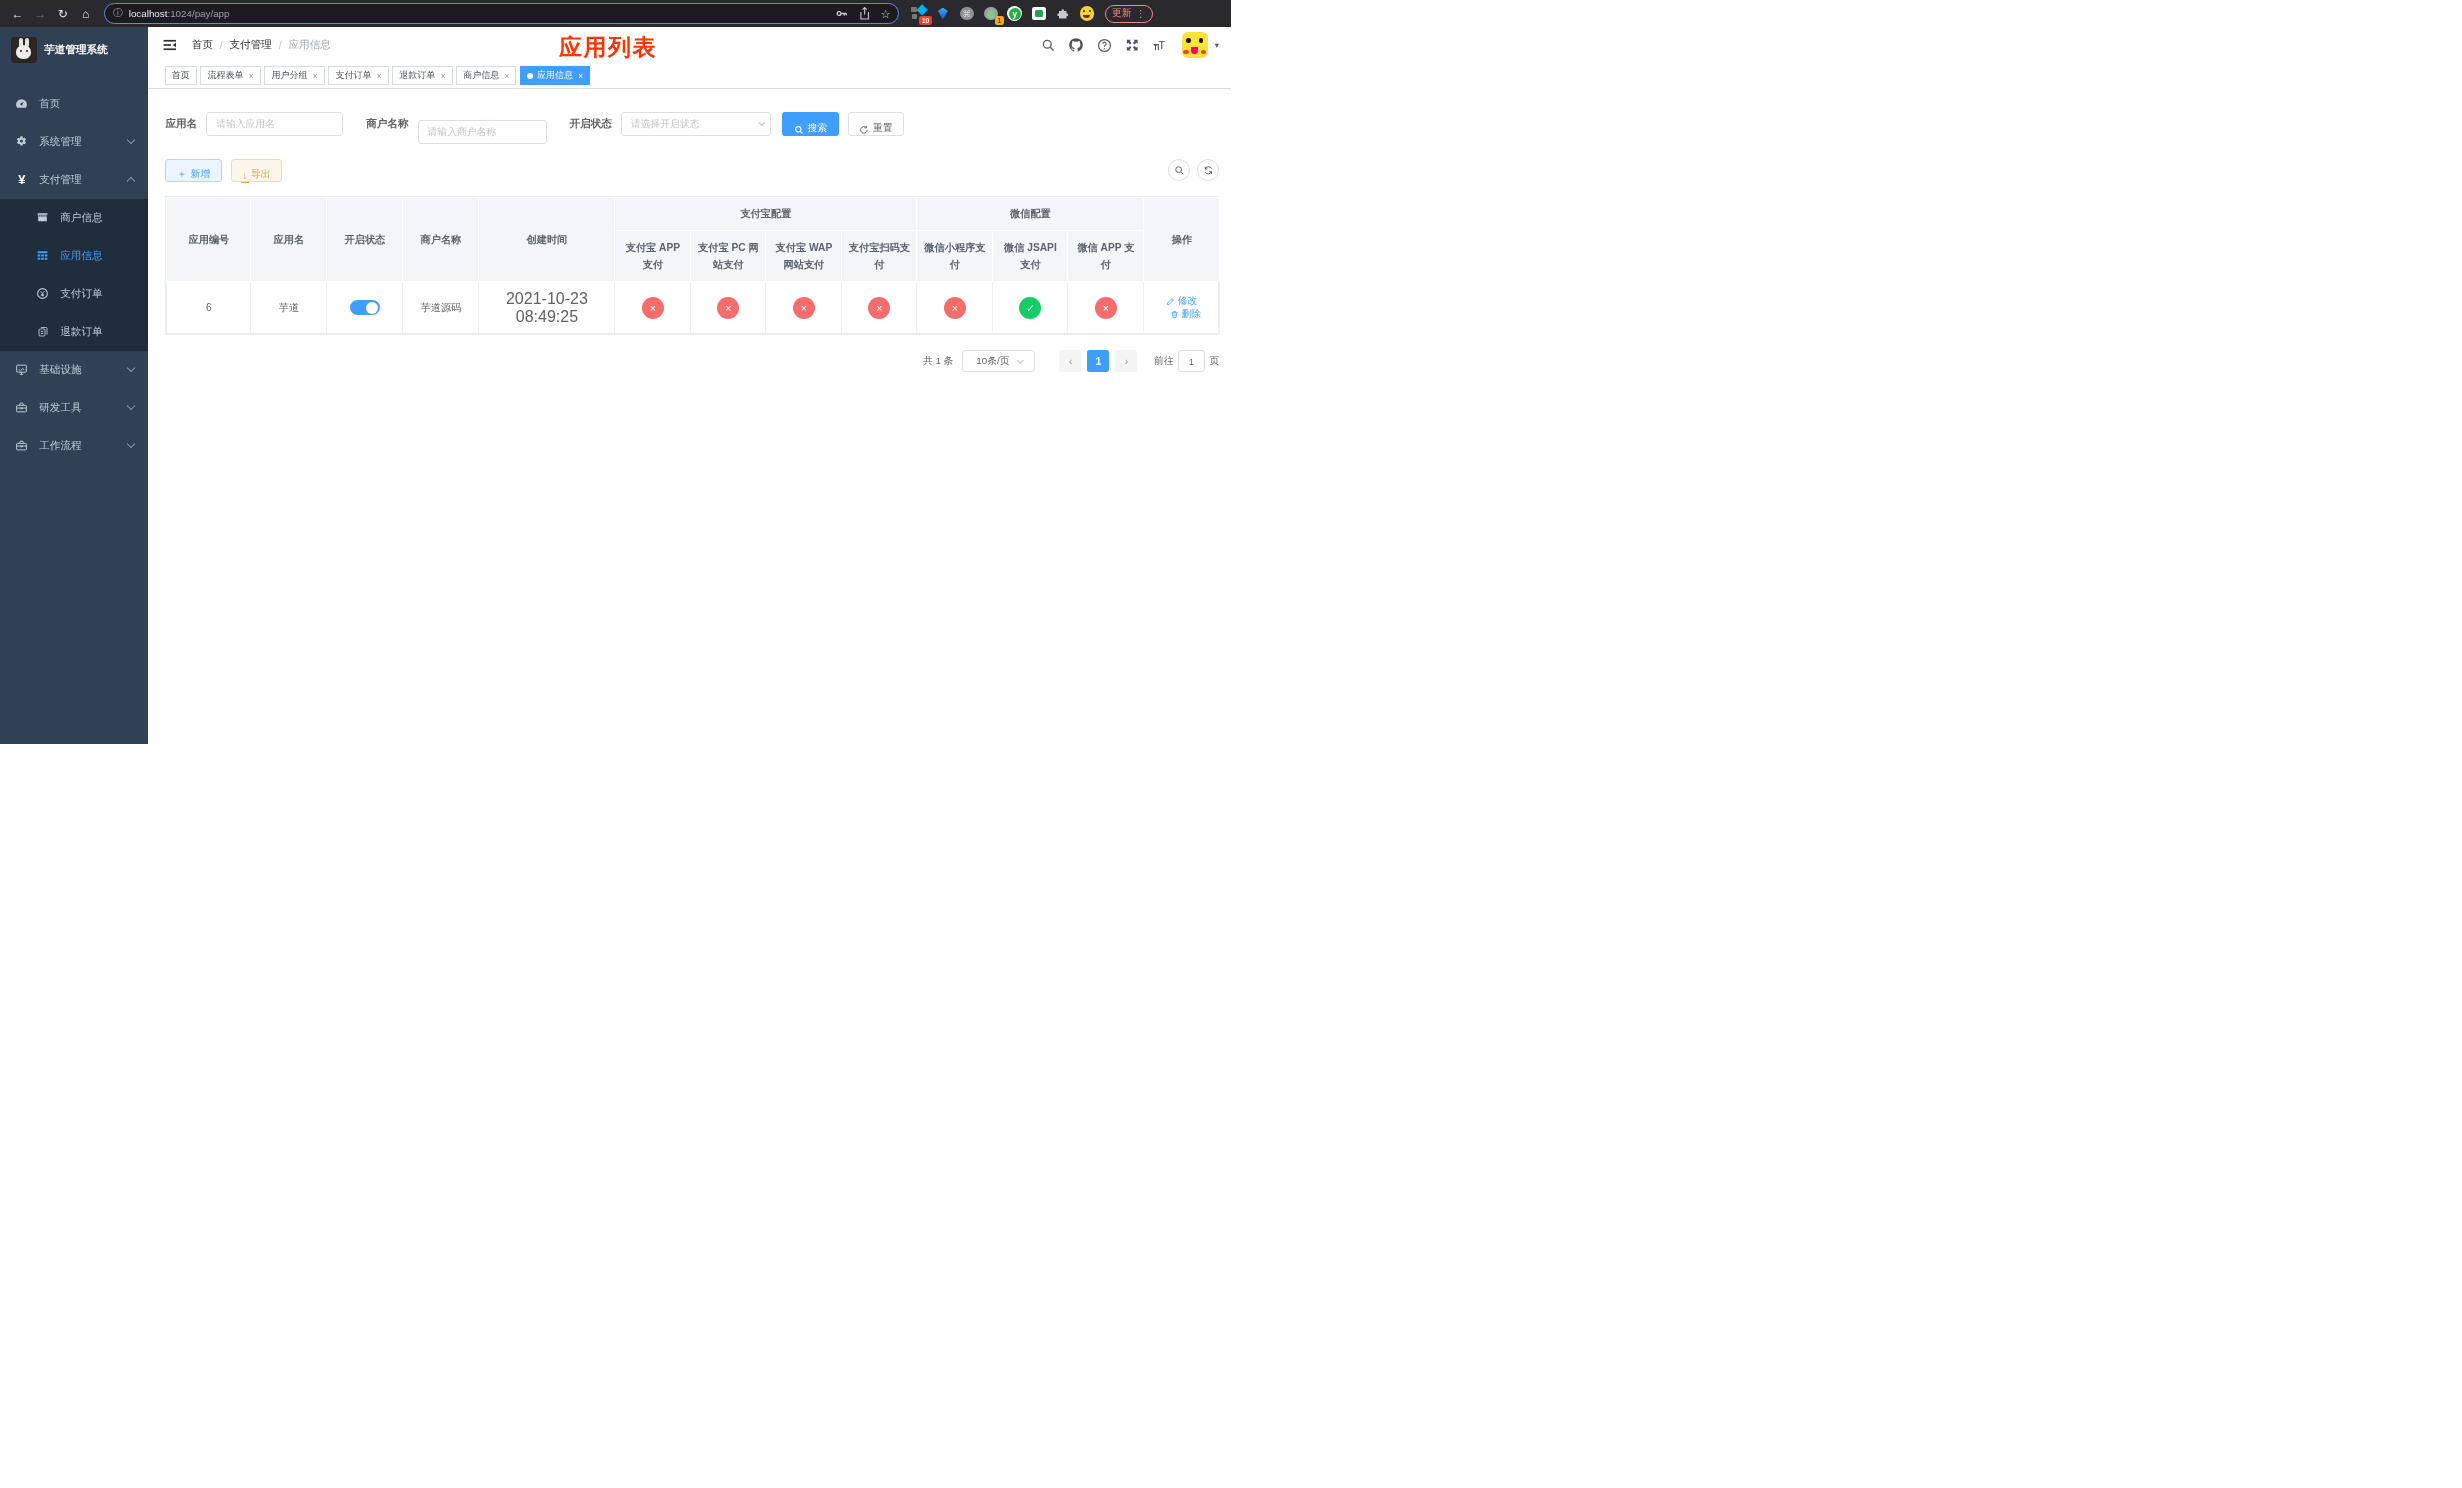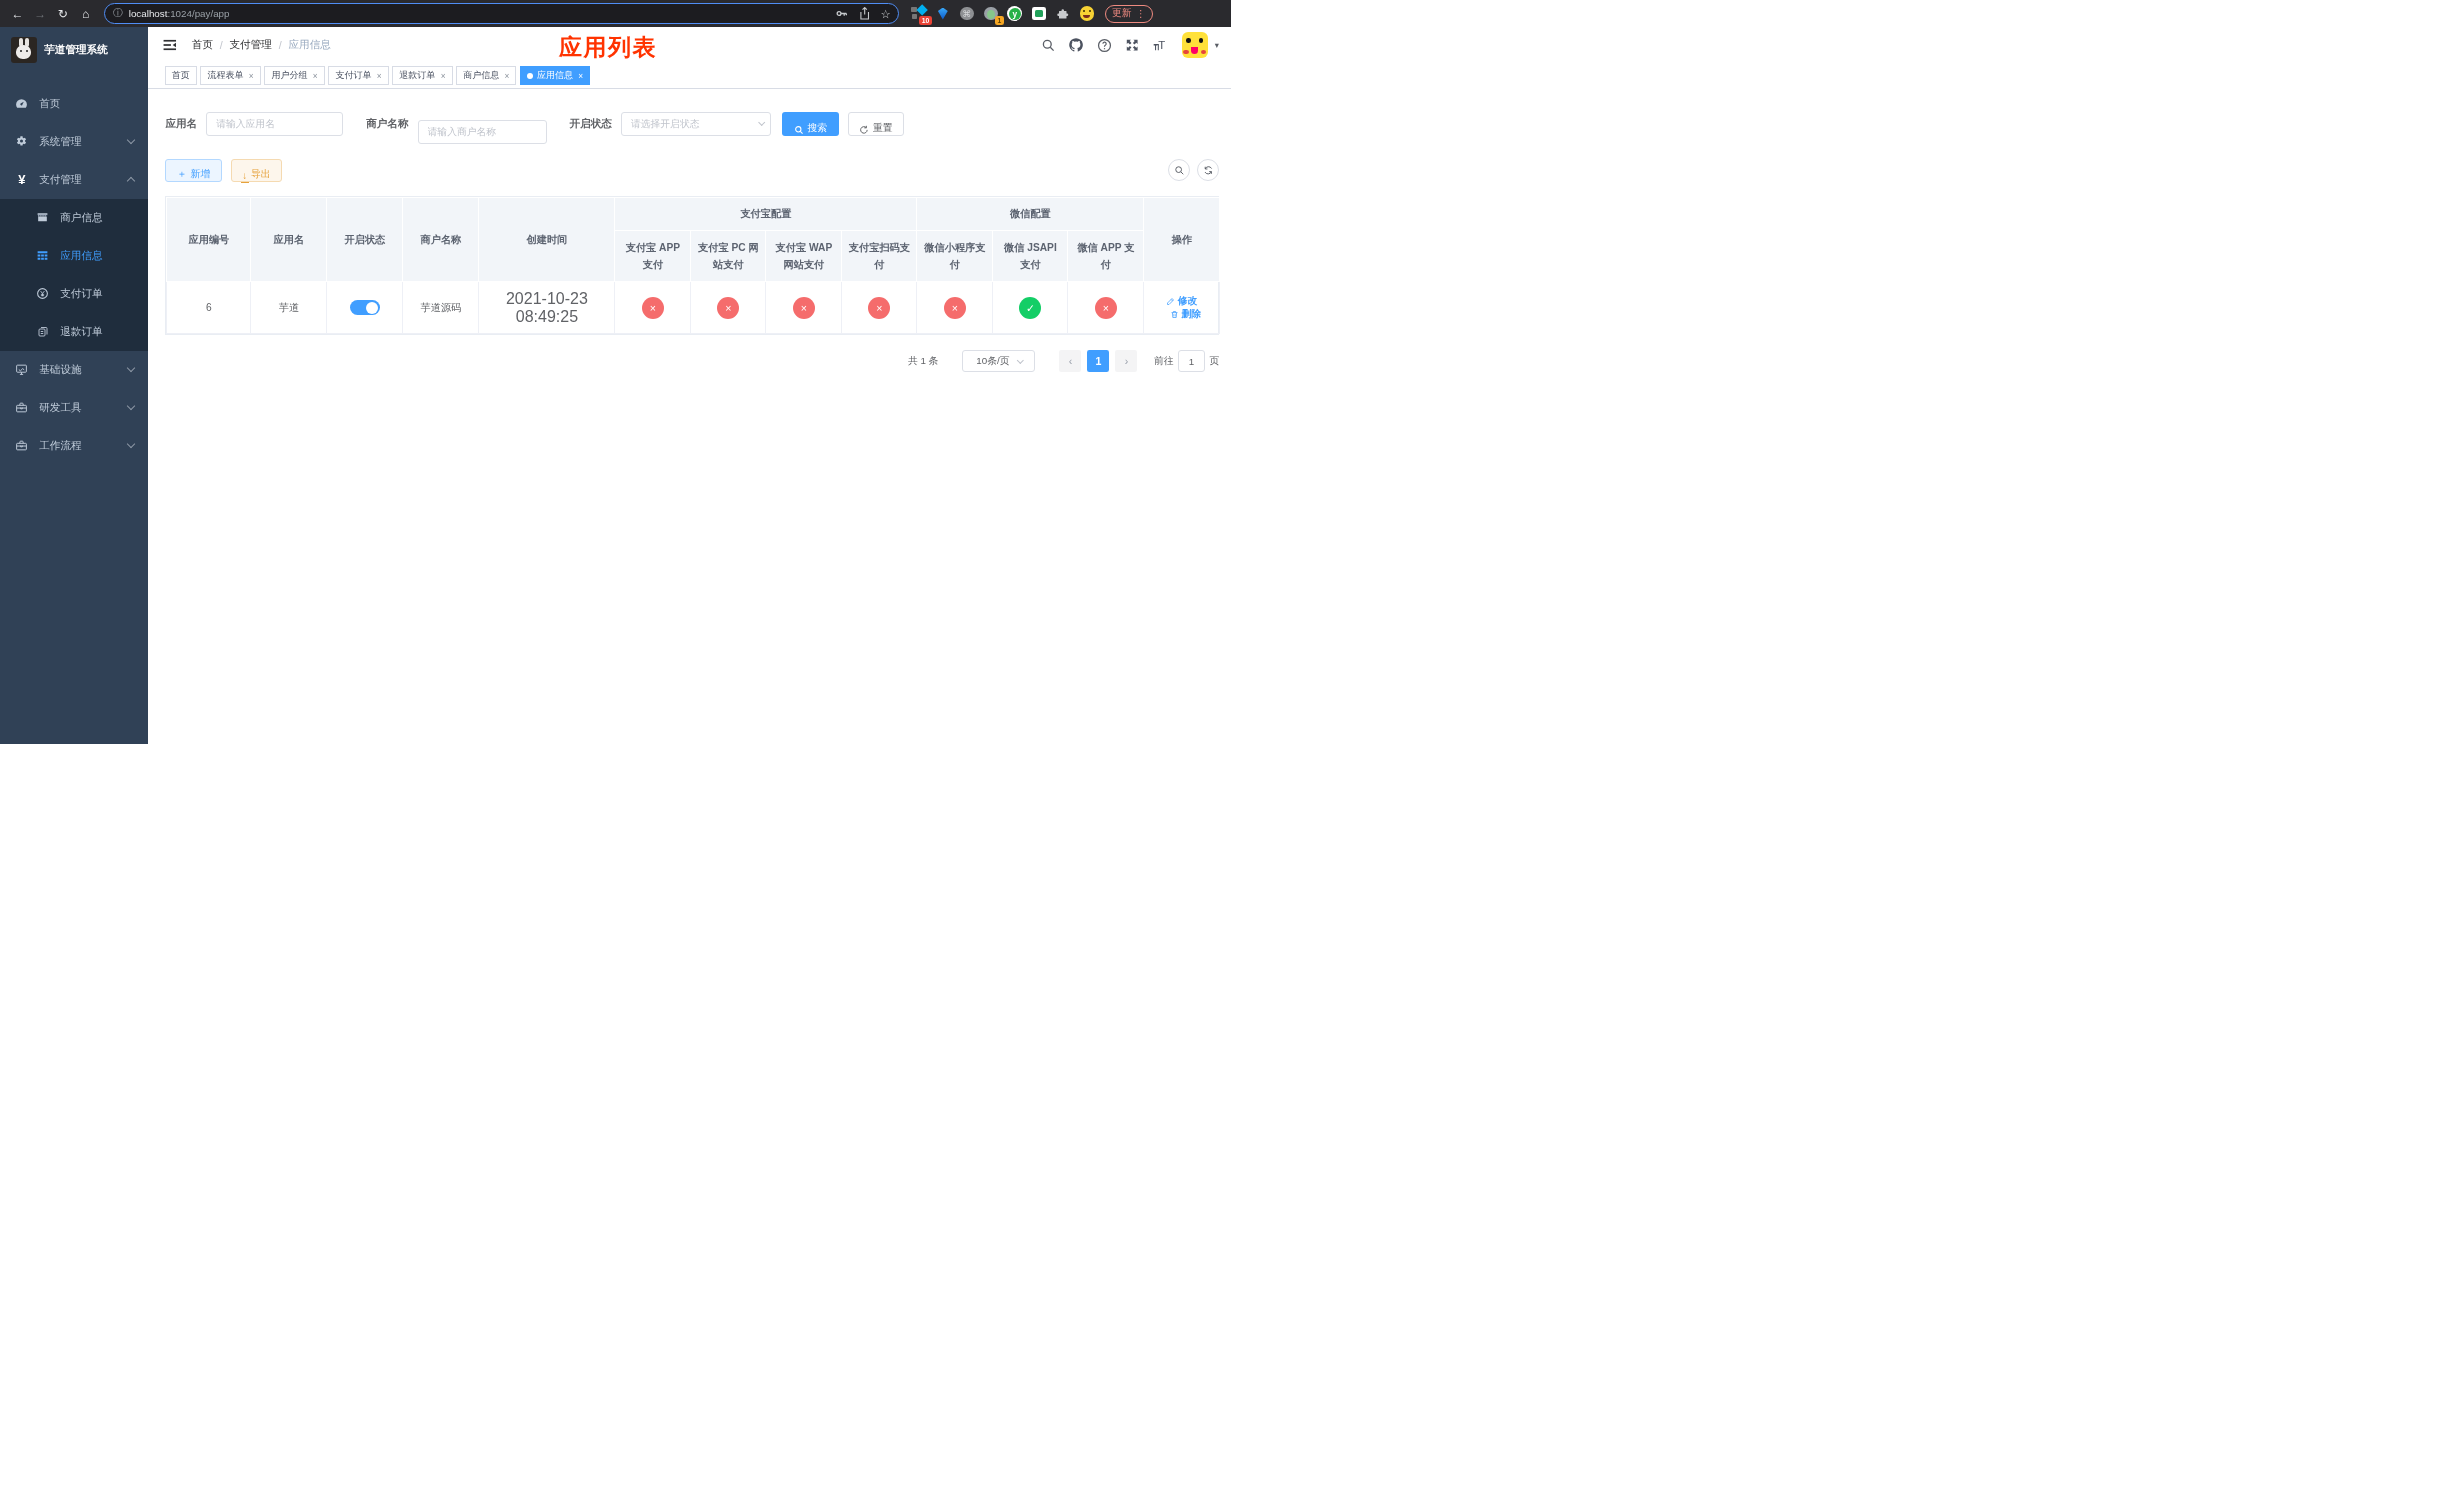--- a/index.html
+++ b/index.html
@@ -106,27 +106,27 @@
   table { border-collapse:collapse; width:100%; table-layout:fixed; font-size:10.2px; color:#606266;}
   th { background:#f2f5f9; border:1.5px solid #fff; font-weight:bold; color:#5c6370; padding:7.6px 4.5px; line-height:1.7; text-align:center;}
   td { border:0.8px solid #eef0f6; text-align:center; padding:7.6px 4.5px; height:48px;}
   .switch { width:30px; height:15px; border-radius:7.6px; background:#c0ccda; display:inline-block; position:relative; cursor:pointer; vertical-align:middle;}
   .switch.on { background:#409eff; }
   .switch .knob { position:absolute; top:1.5px; left:1.5px; width:12px; height:12px; border-radius:50%; background:#fff; }
   .switch.on .knob { left:auto; right:1.5px; }
   .status { width:22px; height:22px; border-radius:50%; color:#fff; display:inline-flex; align-items:center; justify-content:center; font-size:10.6px;}
   .status.no { background:#f56c6c; }
   .status.ok { background:#13ce66; }
-  .link { color:#409eff; font-size:9.8px; cursor:pointer; display:inline-flex; align-items:center; gap:2.3px; white-space:nowrap;font-weight:bold;}
+  .link { color:#409eff; font-size:9.8px; cursor:pointer; display:inline-flex; align-items:center; gap:2.3px; white-space:nowrap;}
   .link + .link { margin-left:7.6px; }
   .datetime { font-size:16px; }
 
   
   .pager { margin-top:15px; display:flex; align-items:center; justify-content:flex-end; gap:6px; font-size:9.8px; color:#606266; padding-right:0; width:1054px;}
-  .pg-total { margin-right:18px; }
+  .pg-total { margin-right:3px; }
   .pg-size { position:relative; width:73px; height:22px; border:0.8px solid #dcdfe6; border-radius:3px; display:flex; align-items:center; justify-content:center; gap:7.6px; cursor:pointer; background:#fff;}
   .pg-size .sel-chev { width:4.5px; height:4.5px; border-right:1px solid #c0c4cc; border-bottom:1px solid #c0c4cc; transform:rotate(45deg) translateY(-1.5px);}
   .pg-btn { min-width:22px; height:22px; border-radius:2.3px; background:#f4f4f5; color:#9aa0ab; display:flex; align-items:center; justify-content:center; cursor:pointer; font-size:10.6px;}
   .pg-btn.num { background:#409eff; color:#fff; font-weight:bold;}
   .pg-goto { display:flex; align-items:center; gap:4.5px; margin-left:10.6px;}
   .pg-goto input { width:27px; height:22px; border:0.8px solid #dcdfe6; border-radius:3px; text-align:center; font-size:9.8px; color:#606266; outline:none;}
 </style>
 </head>
 <body>
 

